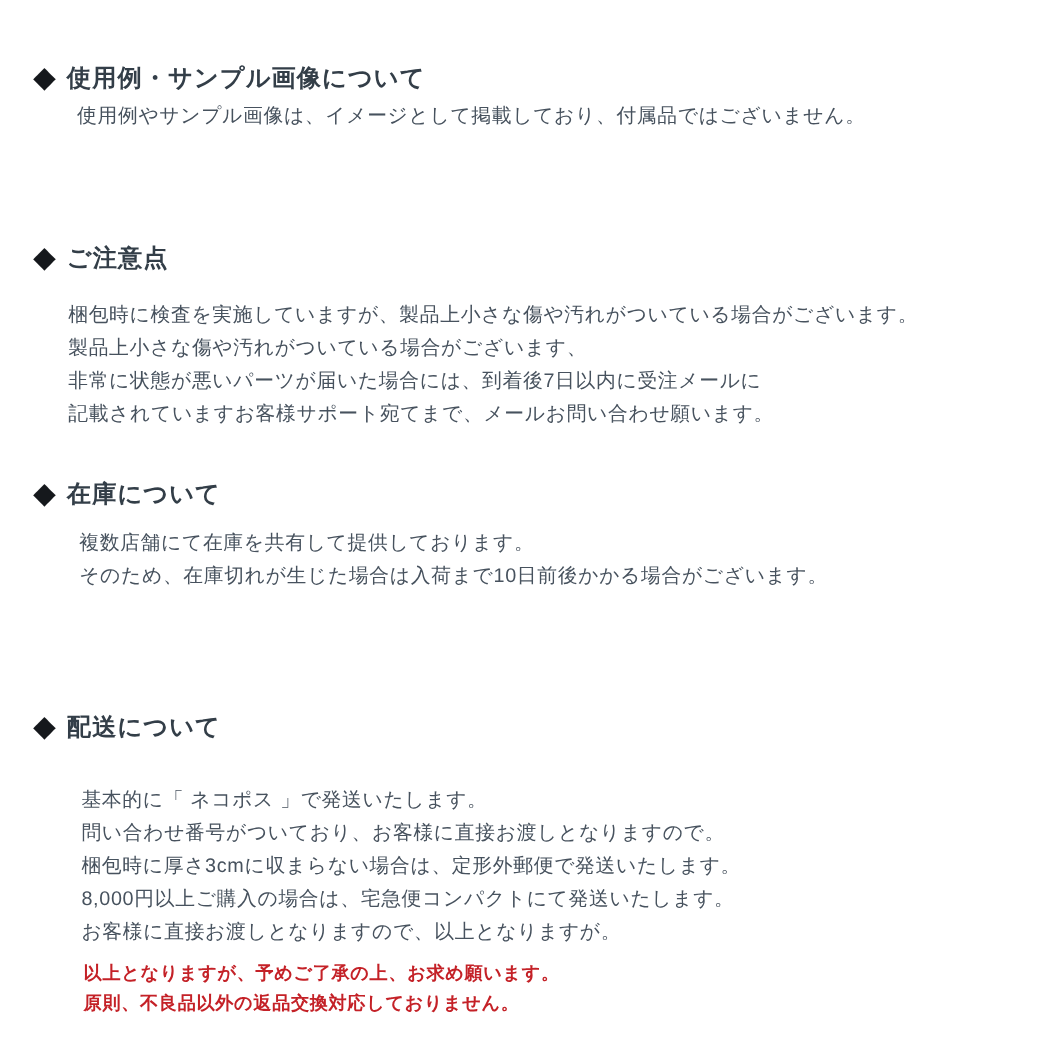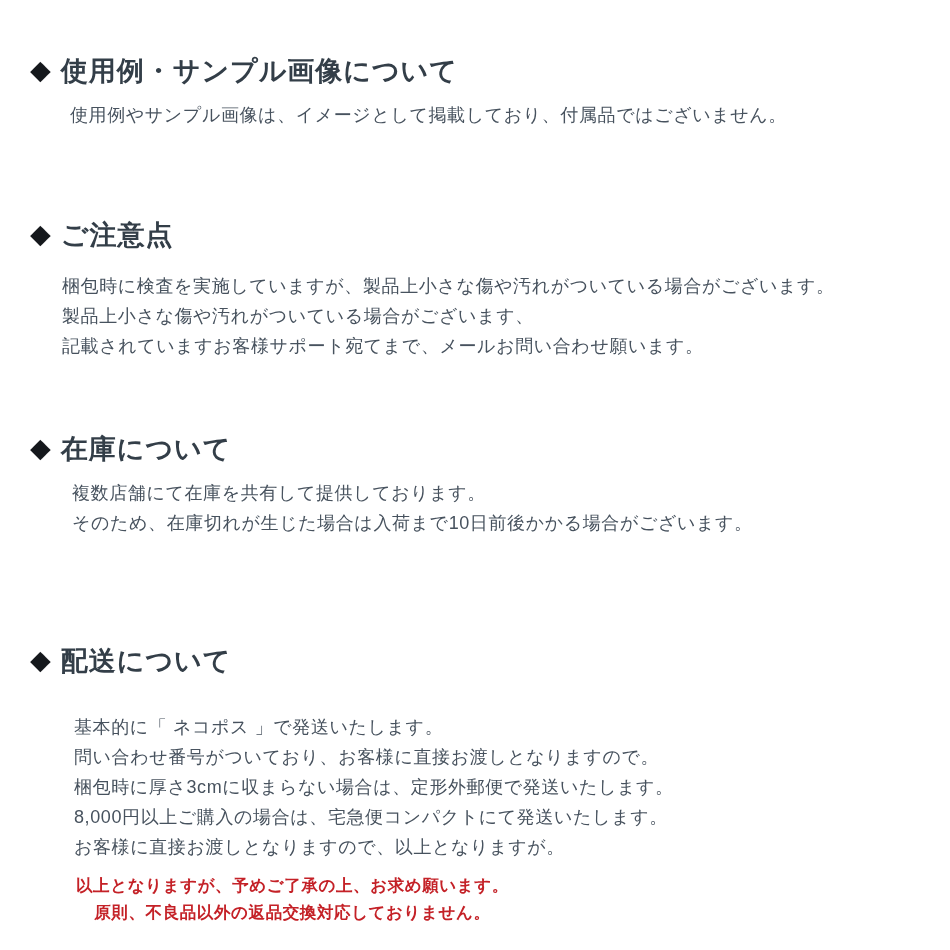--- a/index.html
+++ b/index.html
@@ -30,29 +30,29 @@
     gap: 10px;
   }
   .bullet {
     color: #15181c;
     font-size: 27px;
     line-height: 1;
     transform: translateY(-1px);
   }
   .section-title {
     color: var(--heading-color, #333e48);
-    font-size: 27px;
+    font-size: 22px;
     font-weight: 700;
     letter-spacing: 1px;
     line-height: 30px;
   }
   .section-body {
     margin-top: 14px;
   }
-  .sec-0 .section-body { margin-top: 14px; padding-left: 40px; }
+  .sec-0 .section-body { margin-top: 4px; padding-left: 40px; }
   .sec-1 .section-body { margin-top: 21px; padding-left: 32px; }
   .sec-2 .section-body { padding-left: 42px; }
   .sec-3 .section-body { margin-top: 36px; padding-left: 44px; }
   .body-line {
     color: var(--text-color, #47525e);
     font-size: 18px;
     line-height: 30px;
     letter-spacing: 0.6px;
     white-space: nowrap;
   }
@@ -61,21 +61,20 @@
     top: 872px;
     left: 76px;
   }
   .footer-line {
     color: var(--alert-color, #c42127);
     font-size: 16.5px;
     font-weight: 700;
     line-height: 27px;
     letter-spacing: 0.6px;
     white-space: nowrap;
-    text-align: center;
   }
 </style>
 </head>
 <body>
 
 <div class="page">
   <div>
   <div class="section sec-0">
     <div class="section-heading">
       <span class="bullet">◆</span>
@@ -87,20 +86,21 @@
   </div>
 
   <div class="section sec-1">
     <div class="section-heading">
       <span class="bullet">◆</span>
       <span class="section-title">ご注意点</span>
     </div>
     <div class="section-body">
           <div class="body-line">梱包時に検査を実施していますが、製品上小さな傷や汚れがついている場合がございます。</div>
           <div class="body-line">製品上小さな傷や汚れがついている場合がございます、</div>
+          <div class="body-line">非常に状態が悪いパーツが届いた場合には、到着後7日以内に受注メールに</div>
           <div class="body-line">記載されていますお客様サポート宛てまで、メールお問い合わせ願います。</div>
         </div>
   </div>
 
   <div class="section sec-2">
     <div class="section-heading">
       <span class="bullet">◆</span>
       <span class="section-title">在庫について</span>
     </div>
     <div class="section-body">

